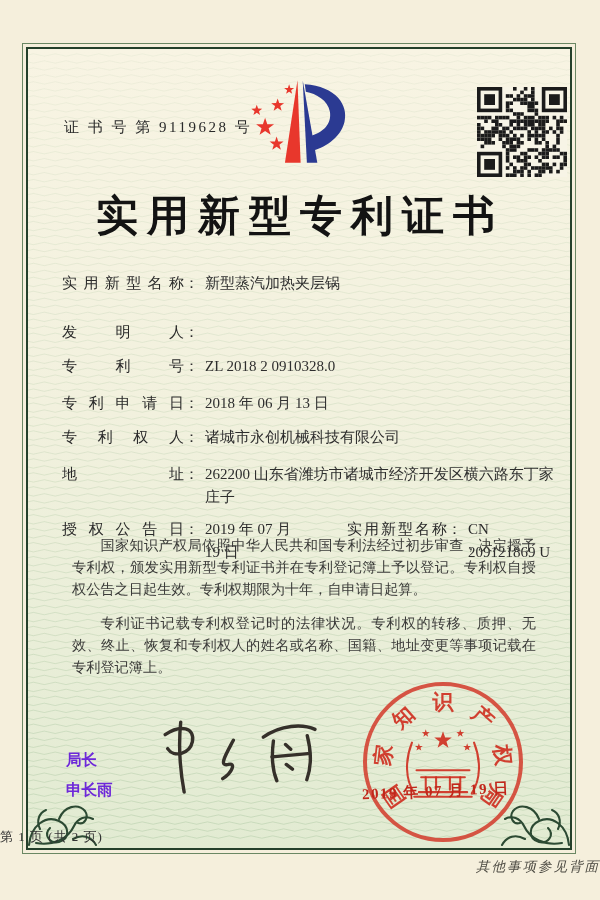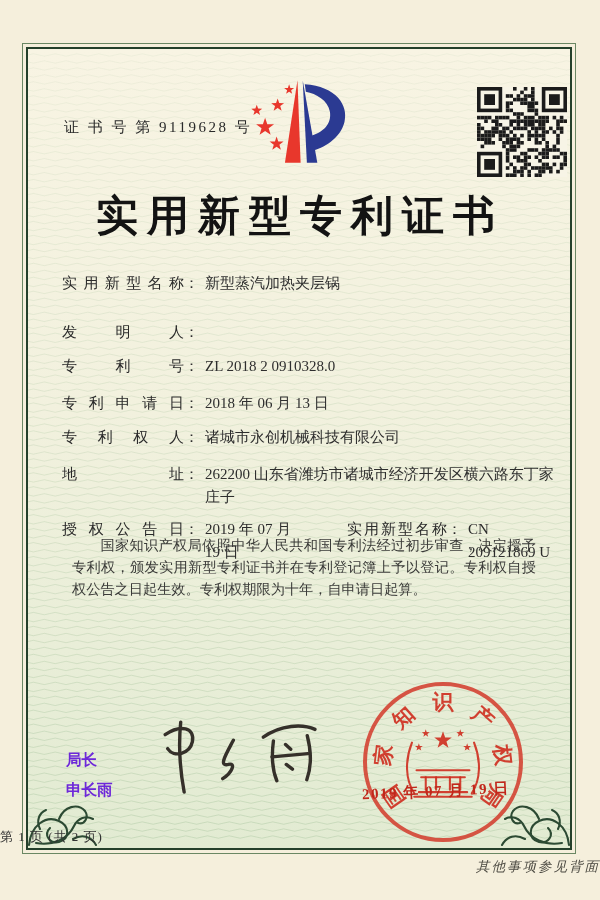--- a/index.html
+++ b/index.html
@@ -526,20 +526,21 @@
     <span>2019 年 07 月 19 日</span>
     <span class="gap"></span>
     <span class="flabel small">实用新型名称</span>
       <span class="fcolon">：</span>
     <span>CN 209121869 U</span>
   </div>
 </div>
 
 <div class="paragraphs">
   <p>国家知识产权局依照中华人民共和国专利法经过初步审查，决定授予专利权，颁发实用新型专利证书并在专利登记簿上予以登记。专利权自授权公告之日起生效。专利权期限为十年，自申请日起算。</p>
+  <p>专利证书记载专利权登记时的法律状况。专利权的转移、质押、无效、终止、恢复和专利权人的姓名或名称、国籍、地址变更等事项记载在专利登记簿上。</p>
 </div>
 
 <div class="sign-title">
   <div>局长</div>
   <div>申长雨</div>
 </div>
 
 <svg id="signature" viewBox="0 0 190 88">
   <g fill="none" stroke="#35302a" stroke-width="3.4" stroke-linecap="round" stroke-linejoin="round">
     <path d="M36 6 C33 28 34 56 37 76"></path>

